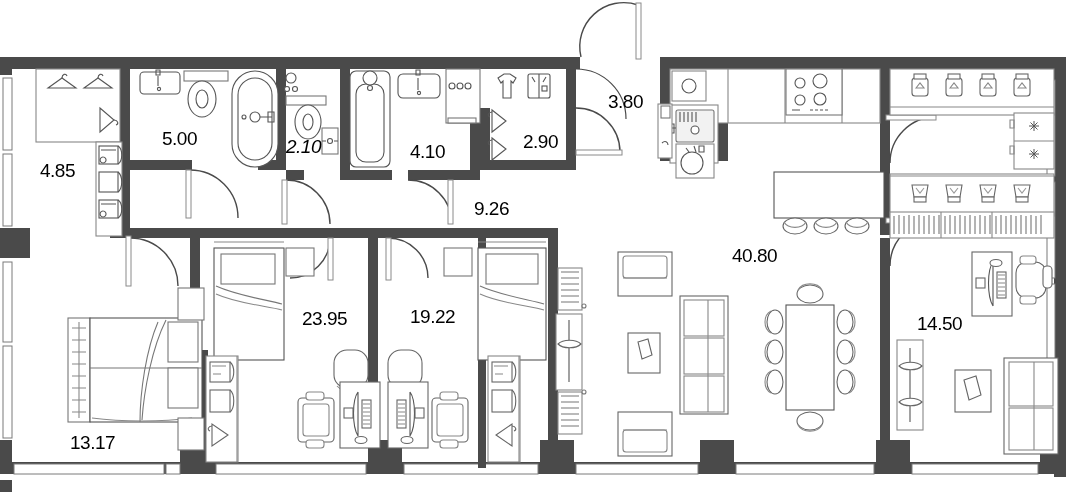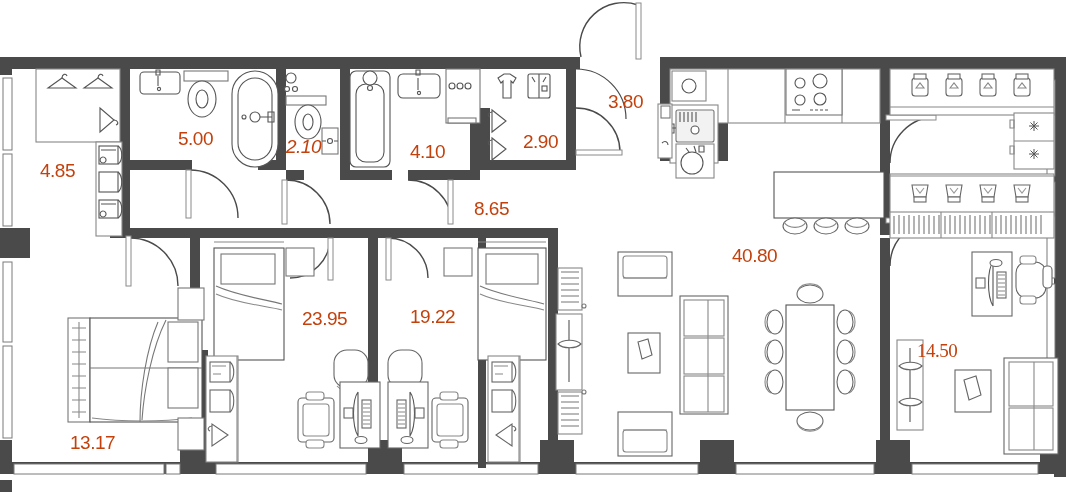--- a/index.html
+++ b/index.html
@@ -1,19 +1,19 @@
 <!DOCTYPE html>
 <html><head>
 <meta charset="utf-8">
 <style>
   html,body{margin:0;padding:0;background:#ffffff;}
   body{font-family:"Liberation Sans", sans-serif;}
   #plan{position:relative;width:1066px;height:492px;background:#ffffff;overflow:hidden;}
   #plan svg{display:block;}
-  .lbl{position:absolute;font-family:"Liberation Sans", sans-serif;color:#c2410c;
+  .lbl{position:absolute;font-family:"Liberation Sans", sans-serif;color:#000000;
        font-size:19px;letter-spacing:-0.5px;white-space:nowrap;}
 </style>
 </head>
 <body>
 
 <div id="plan">
 
 <svg width="1066" height="492" viewBox="0 0 1066 492">
   <defs>
     <g id="hangerR">
@@ -617,25 +617,25 @@
       <g stroke="#777">
             <path d="M561,396 h18 M561,402 h18 M561,408 h18 M561,414 h18 M561,420 h18 M561,426 h18"></path>
           </g>
       <circle cx="584" cy="392" r="2" fill="#fff" stroke="#777"></circle>
     </g>
   </g>
 
 </svg>
 
 <div class="lbl" style="left:40px;top:160px;">4.85</div>
-<div class="lbl" style="left:162px;top:128px;margin-left:16px;">5.00</div>
+<div class="lbl" style="left:162px;top:128px;">5.00</div>
 <div class="lbl" style="left:286px;top:136px;font-style:italic;">2.10</div>
 <div class="lbl" style="left:410px;top:141px;">4.10</div>
 <div class="lbl" style="left:523px;top:131px;text-align:center;">2.90</div>
 <div class="lbl" style="left:608px;top:91px;">3.80</div>
-<div class="lbl" style="left:474px;top:198px;">8.65</div>
+<div class="lbl" style="left:474px;top:198px;">9.26</div>
 <div class="lbl" style="left:732px;top:245px;">40.80</div>
-<div class="lbl" style="left:917px;top:340px;font-family:Liberation Serif, serif;">14.50</div>
+<div class="lbl" style="left:917px;top:313px;">14.50</div>
 <div class="lbl" style="left:70px;top:432px;">13.17</div>
 <div class="lbl" style="left:302px;top:308px;">23.95</div>
 <div class="lbl" style="left:410px;top:306px;">19.22</div>
 
 </div>
 
 </body></html>

